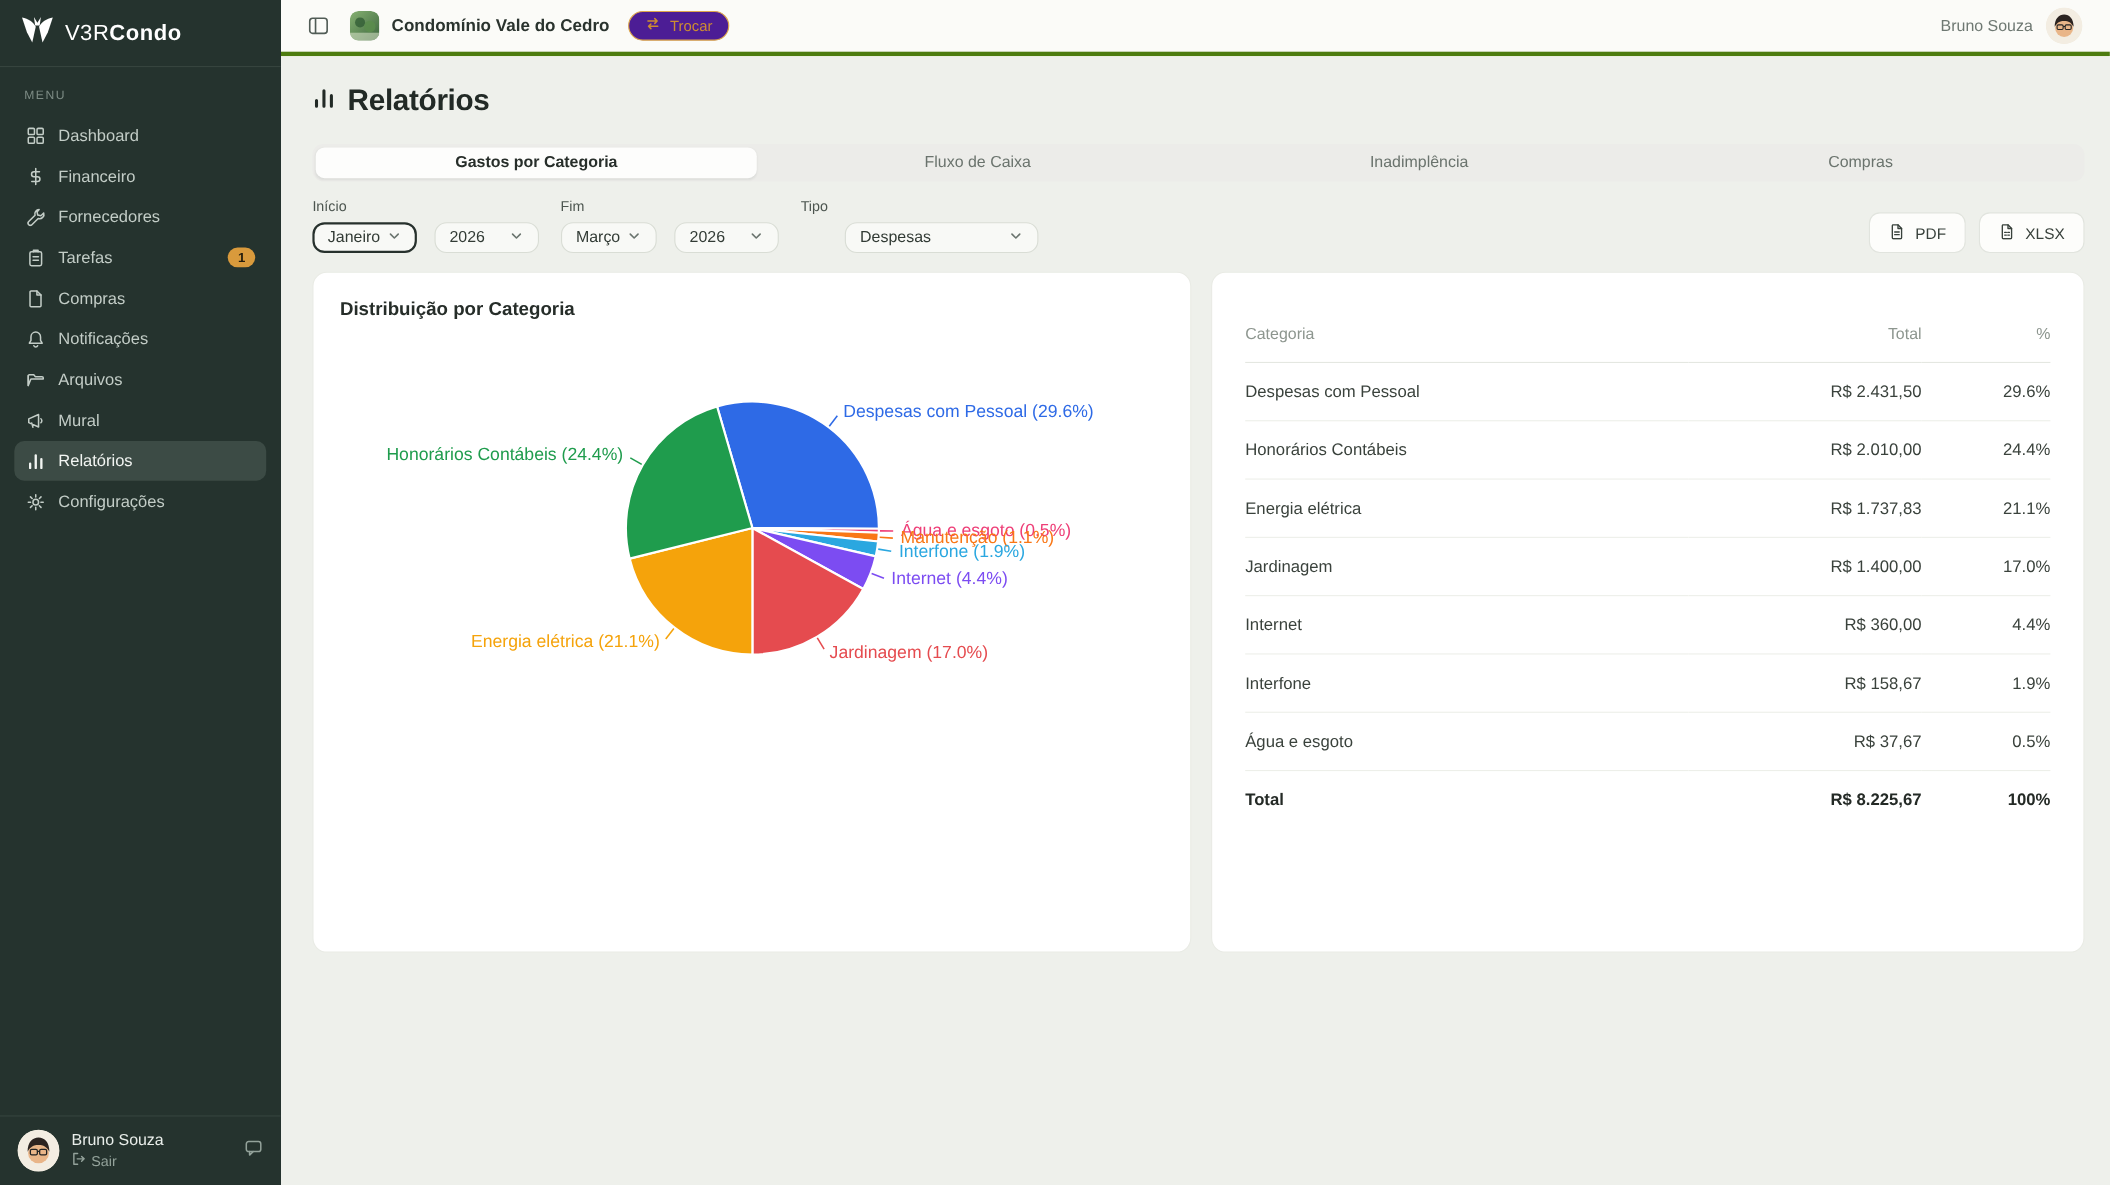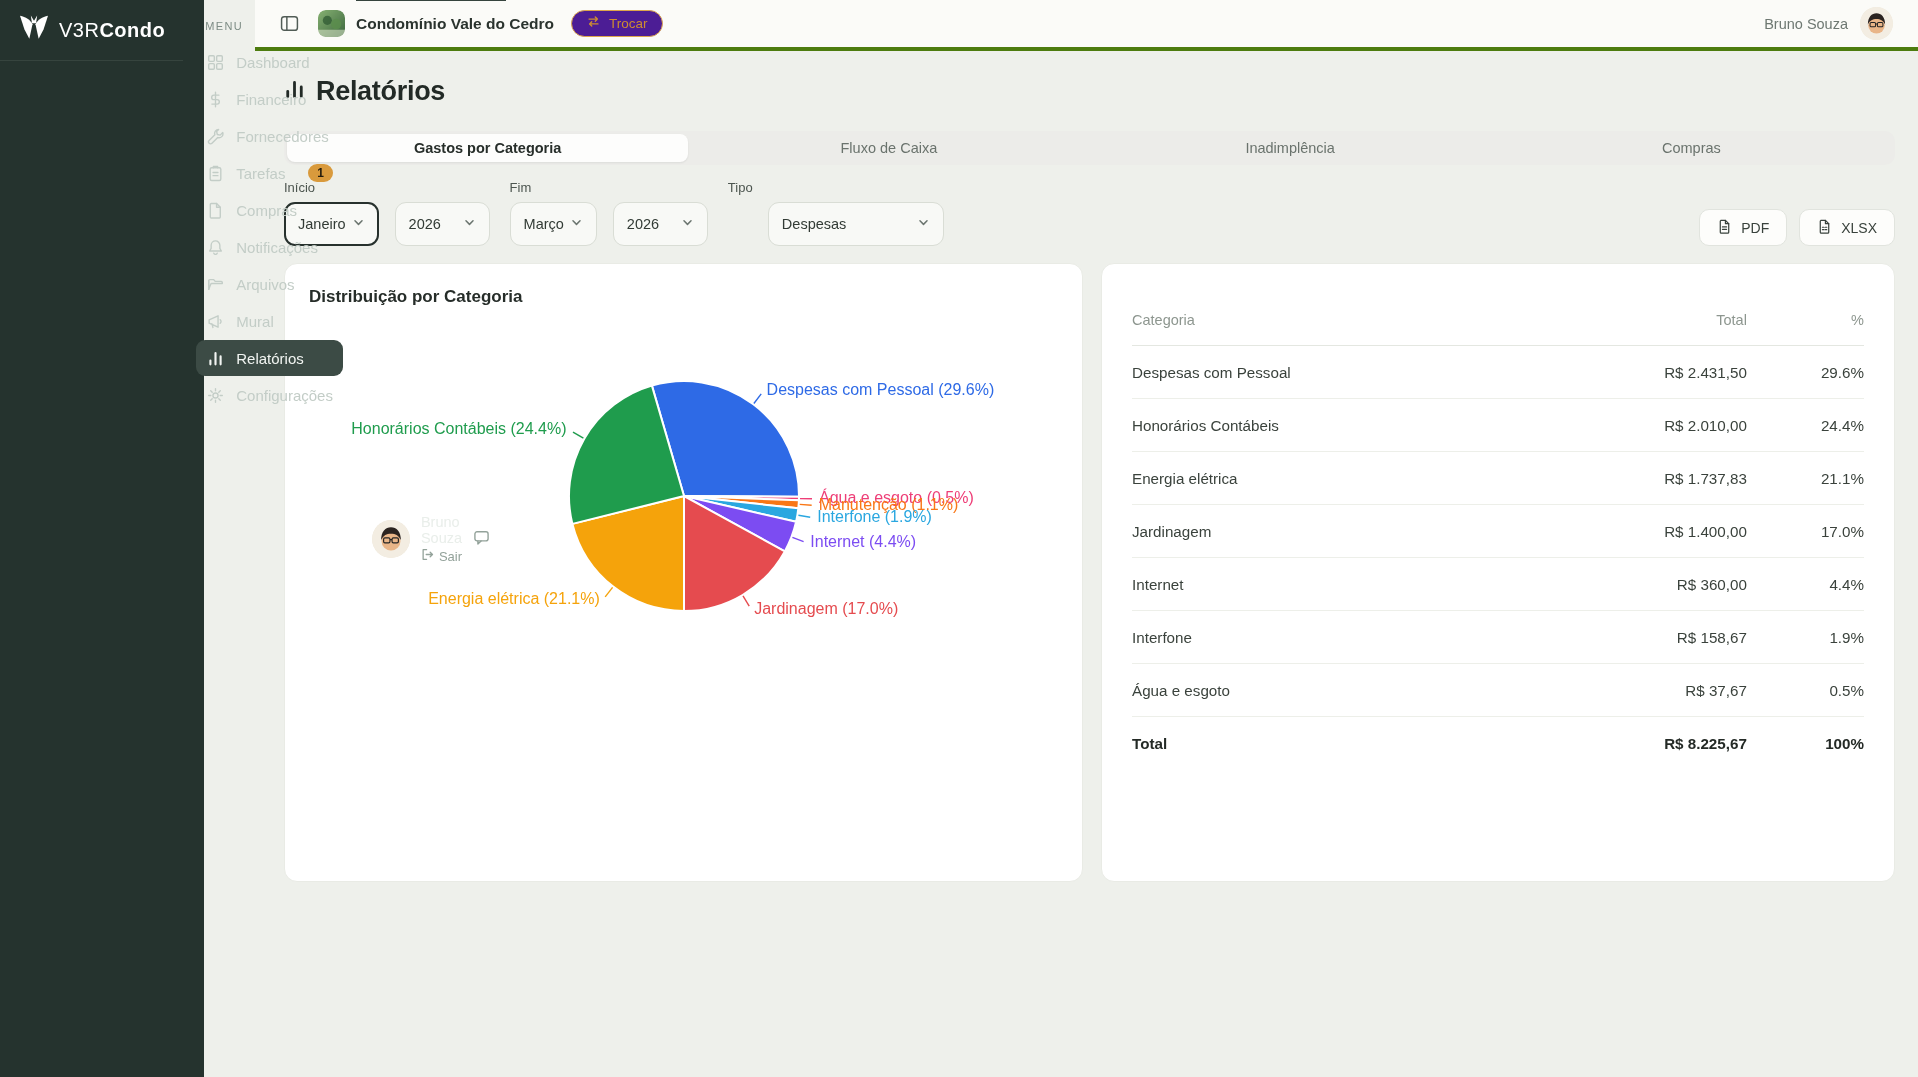--- a/index.html
+++ b/index.html
@@ -1,21 +1,21 @@
 <!DOCTYPE html>
 <html><head>
 <meta charset="utf-8">
 <style>
   * { box-sizing: border-box; margin: 0; padding: 0; }
   html,body { width:1918px; height:1077px; overflow:hidden;
     font-family:"Liberation Sans", sans-serif; background:#eef0eb; color:#2b332e; }
 
   
-  .sidebar { position:fixed; left:0; top:0; bottom:0; width:204px;
-    background:#25332e; color:#c3cdc7; display:flex; flex-direction:row; z-index:5; }
+  .sidebar { position:fixed; left:0; top:0; bottom:0; width:255px;
+    background:#25332e; color:#c3cdc7; display:flex; flex-direction:column; z-index:5; }
   .logo-row { height:61px; display:flex; align-items:center; gap:9px; padding:0 18px;
     border-bottom:1px solid #36443e; flex:0 0 auto; }
   .logo-row svg { width:32px; height:28px; }
   .brand { font-size:20px; color:#fff; letter-spacing:.5px; }
   .brand b { font-weight:700; }
   .brand .lt { font-weight:400; }
   .menu { padding:10px 13px; flex:1 1 auto; }
   .menu-label { font-size:11px; letter-spacing:1.4px; color:#7d8c85; margin:10px 9px 12px; }
   .side-item { display:flex; align-items:center; gap:12px; height:36px; padding:0 10px;
     border-radius:9px; font-size:15px; cursor:default; color:#c3cdc7; margin-bottom:1px; }
@@ -59,21 +59,21 @@
   .tabs { display:flex; background:#ececE9; border-radius:10px; padding:3px; }
   .tab { flex:1; display:flex; align-items:center; justify-content:center; height:28px;
     font-size:14.5px; color:#6a736d; border-radius:8px; cursor:pointer; }
   .tab.active { background:#fdfdfc; color:#272e2a; font-weight:700;
     box-shadow:0 1px 2px rgba(30,40,35,.08); }
 
   .filters-row { display:flex; align-items:flex-end; margin-top:15px; }
   .fgroup { margin-right:20px; }
   .flabel { font-size:13px; color:#4c554f; margin-bottom:7px; }
   .frow { display:flex; gap:16px; }
-  .select { display:flex; align-items:center; height:44px; padding:0 13px;
+  .select { display:flex; align-items:center; height:28px; padding:0 13px;
     border:1px solid #d9ddd5; border-radius:11px; background:#f8f9f6; font-size:14.5px;
     color:#323b35; cursor:pointer; }
   .select.focused { border:2px solid #27312d; padding:0 12px; }
   .select.center { justify-content:center; gap:6px; }
   .select.between { justify-content:space-between; }
   .select .chv svg { width:13px; height:13px; fill:none; stroke:#6b756f; stroke-width:1.6;
     stroke-linecap:round; stroke-linejoin:round; }
   .w-month1 { min-width:85px; } .w-year { min-width:95px; } .w-month2 { min-width:78px; }
   .w-tipo  { min-width:176px;margin-left:40px; }
   .export { margin-left:auto; display:flex; gap:12px; align-self:flex-end; }

